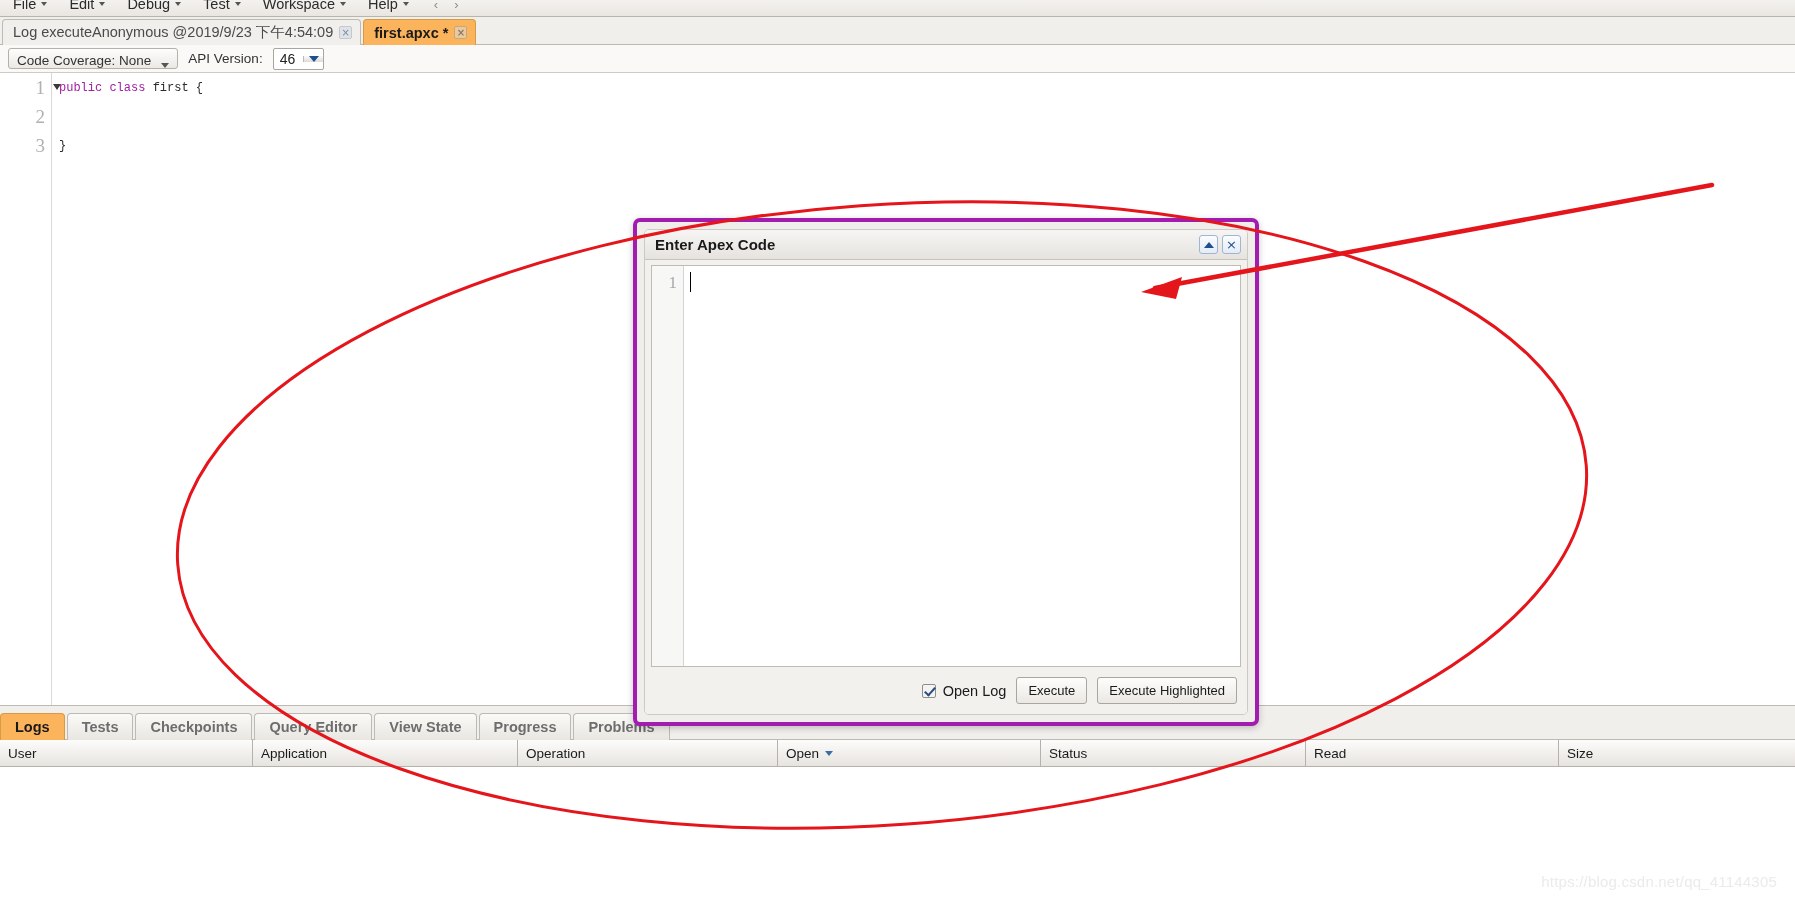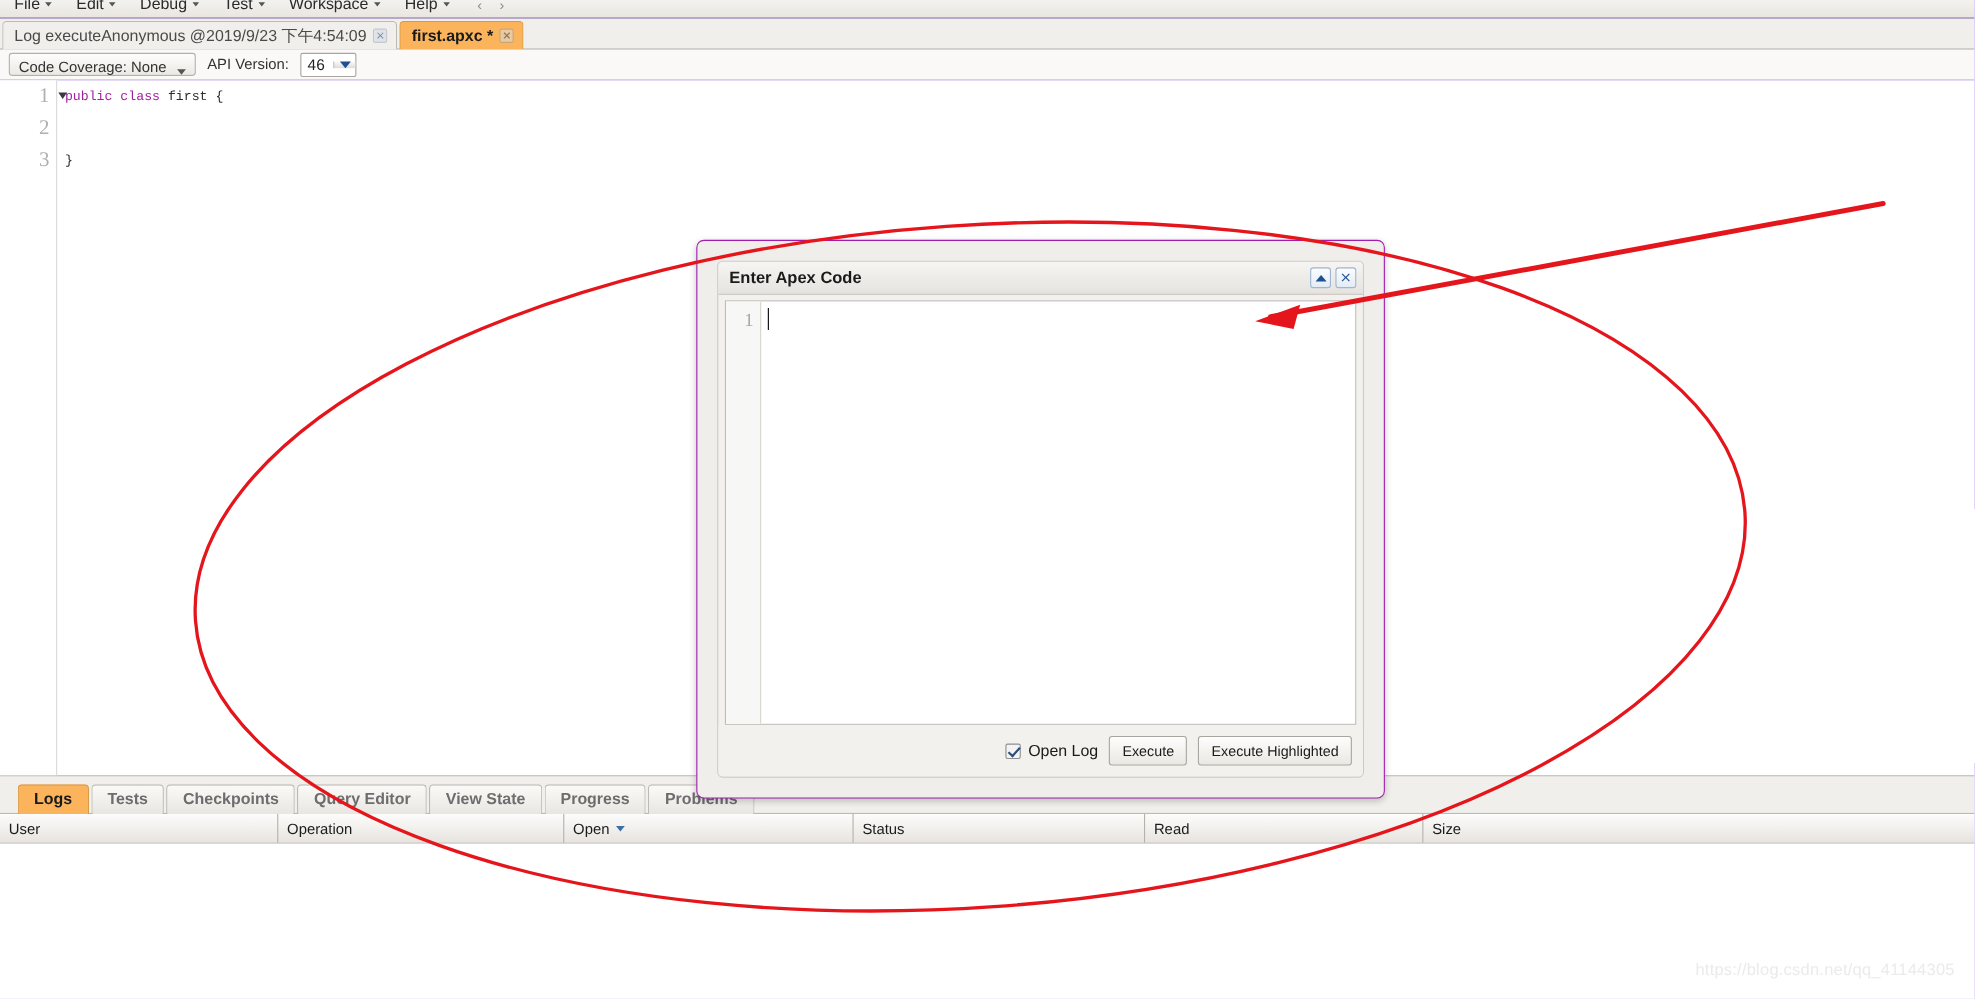--- a/index.html
+++ b/index.html
@@ -6,21 +6,21 @@
   html, body {
     margin: 0; padding: 0;
     width: 1795px; height: 908px;
     overflow: hidden;
     background: #ffffff;
     font-family: "Liberation Sans", sans-serif;
   }
   #app {
     position: relative;
     width: 1795px; height: 908px;
-    background: #6d28d9;
+    background: #000000;
   }
 
   
   .menubar {
     position: absolute; left: 0; top: 0; width: 1795px; height: 17px;
     background: linear-gradient(to bottom, #f4f2ef 0%, #e9e6e1 100%);
     border-bottom: 1px solid #b8b4ae;
     overflow: hidden;
   }
   .menubar-inner {
@@ -156,21 +156,21 @@
   
   .bottom-panel {
     position: absolute; left: 0; top: 705px; width: 1795px; height: 203px;
     background: #ffffff;
     border-top: 1px solid #bdb9b3;
   }
   .btabs {
     position: absolute; left: 0; top: 0; width: 1795px; height: 34px;
     background: #f1efec;
     border-bottom: 1px solid #bdb9b3;
-    display: flex; align-items: flex-end; padding-left: 16px;
+    display: flex; align-items: flex-end; padding-left: 0px;
   }
   .btab {
     height: 27px; padding: 0 14px;
     display: flex; align-items: center; justify-content: center;
     border: 1px solid #bdb9b3; border-bottom: none;
     border-radius: 4px 4px 0 0;
     background: linear-gradient(to bottom, #fafaf8 0%, #e9e6e1 100%);
     font-size: 14.5px; color: #6d6d6d; font-weight: bold;
     margin-right: 2px; position: relative; top: 1px; white-space: nowrap;
   }
@@ -200,24 +200,24 @@
   .col-body {
     position: absolute; left: 0; top: 61px; width: 1795px; height: 142px;
     background: #ffffff;
   }
 
   
   .dialog {
     position: absolute; left: 633px; top: 218px;
     width: 626px; height: 508px;
     background: #f0eeeb;
-    border: 1px solid #a21caf;
+    border: 4px solid #a21caf;
     border-radius: 7px;
     box-shadow: 0 2px 7px rgba(0,0,0,0.22);
-    padding: 18px;
+    padding: 7px;
   }
   .dialog-inner {
     width: 100%; height: 100%;
     background: #f2f1ee;
     border: 1px solid #cdcac5;
     border-radius: 5px;
     display: flex; flex-direction: column;
     overflow: hidden;
   }
   .dialog-titlebar {
@@ -423,20 +423,23 @@
           <span>Progress</span>
         </div>
       <div class="btab">
           <span>Problems</span>
         </div>
     </div>
 
     <div class="col-header">
       <div class="col" style="width:253px">
         <span>User</span>
+      </div>
+      <div class="col" style="width:265px">
+        <span>Application</span>
       </div>
       <div class="col" style="width:260px">
         <span>Operation</span>
       </div>
       <div class="col" style="width:263px">
         <span>Open</span>
         <span class="sort-caret"></span>
       </div>
       <div class="col" style="width:265px">
         <span>Status</span>

